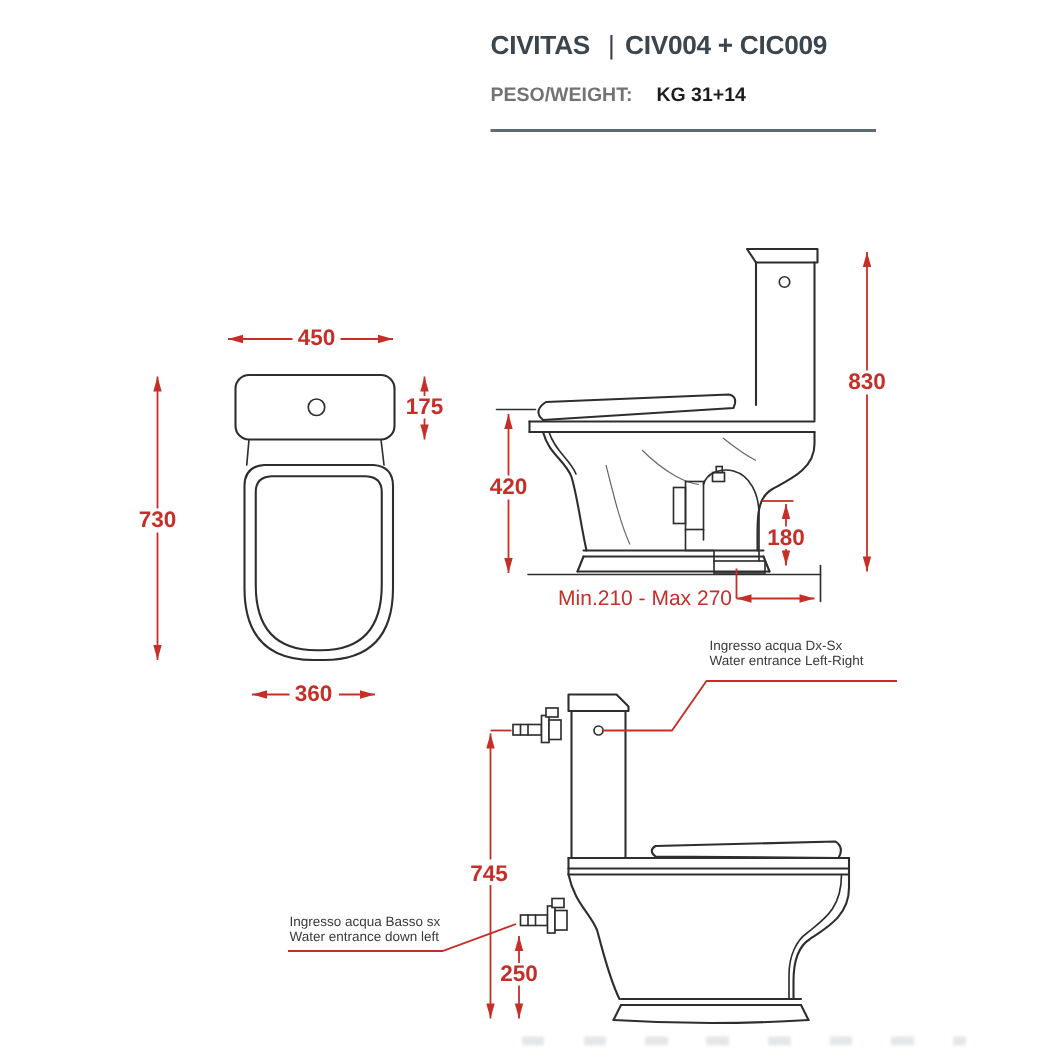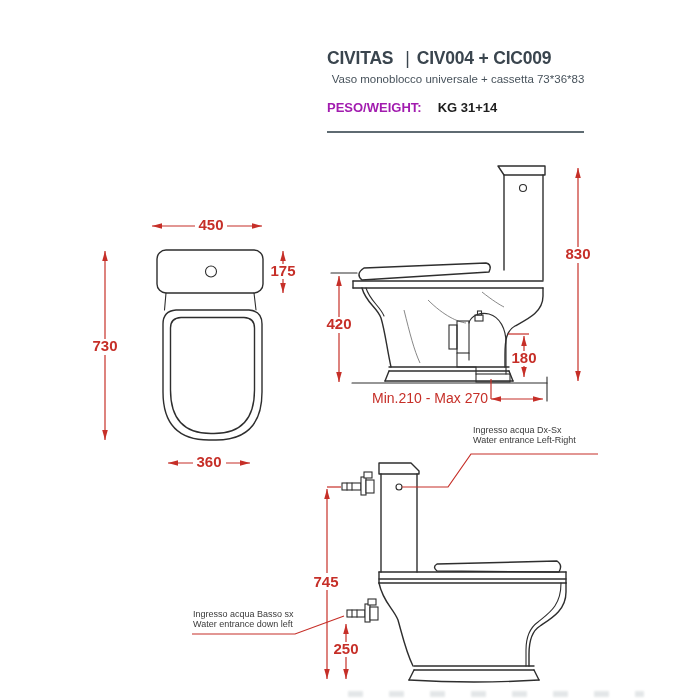--- a/index.html
+++ b/index.html
@@ -3,28 +3,28 @@
 <meta charset="utf-8">
 <style>
   html,body{margin:0;padding:0;}
   body{
     width:700px;height:700px;background:#ffffff;position:relative;overflow:hidden;
     font-family:"Liberation Sans",sans-serif;
   }
   .page{position:absolute;inset:0;background:#fff;}
 
   
-  .hdr{position:absolute;left:327px;top:48px;width:262px;text-align:center;}
+  .hdr{position:absolute;left:327px;top:20px;width:262px;}
   .title{display:flex;align-items:baseline;font-weight:bold;font-size:17.5px;
          color:#3a454e;letter-spacing:-0.2px;margin:0;}
   .title .sep{margin:0 7px 0 12px;font-weight:400;color:#3a454e;}
   .sub1{margin:4px 0 0 0;font-size:11.5px;line-height:13px;color:#47525b;}
   .sub2{margin:0;font-size:11.5px;line-height:13px;color:#9aa5ad;}
   .weight{display:flex;gap:16px;margin:14px 0 0 0;font-size:13px;font-weight:bold;}
-  .weight .wl{color:#a21caf;}
+  .weight .wl{color:#737373;}
   .weight .wv{color:#1d1d1d;font-size:13px;}
   .divider{margin-top:16px;width:257px;height:2px;background:#5f6b72;}
 
   
   svg{position:absolute;left:0;top:0;}
   .ln{stroke:#2e2e2e;stroke-width:1.4;fill:none;stroke-linecap:round;stroke-linejoin:round;}
   .lnf{stroke:#2e2e2e;stroke-width:1.1;fill:none;stroke-linecap:round;}
   .crease{stroke:#6a6a6a;stroke-width:0.8;fill:none;}
   .fill-w{fill:#ffffff;}
   .red{stroke:#c62f28;stroke-width:1.2;fill:none;}
@@ -44,21 +44,20 @@
 <body>
 
 <div class="page">
 
   <div class="hdr">
     <h1 class="title">
       <span>CIVITAS</span>
       <span class="sep">|</span>
       <span>CIV004 + CIC009</span>
     </h1>
-    <p class="sub1">Vaso monoblocco universale  + cassetta 73*36*83</p>
     <p class="weight">
       <span class="wl">PESO/WEIGHT:</span>
       <span class="wv">KG 31+14</span>
     </p>
     <div class="divider"></div>
   </div>
 
   <svg width="700" height="700" viewBox="0 0 700 700">
     <defs>
       <pattern id="hatchH" width="3" height="3" patternUnits="userSpaceOnUse">

